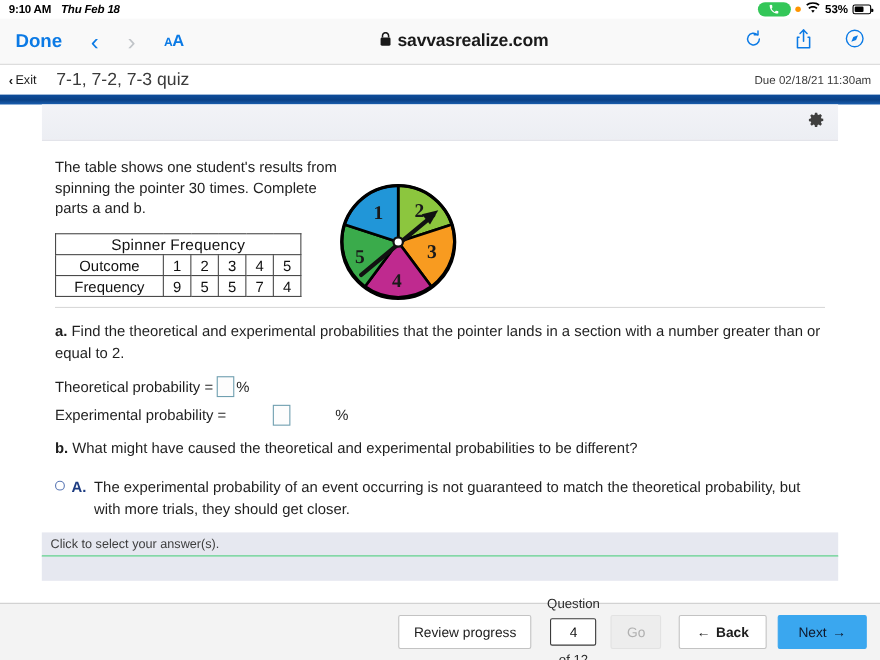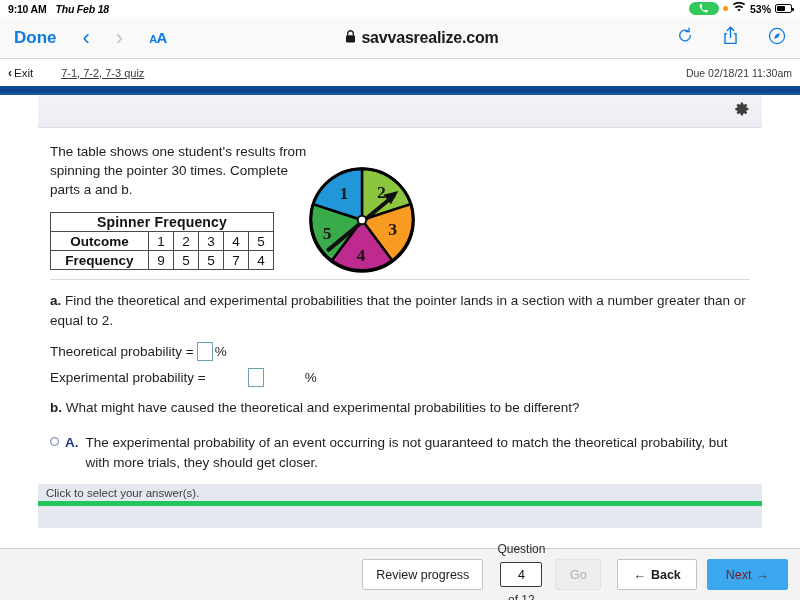--- a/index.html
+++ b/index.html
@@ -59,21 +59,21 @@
   .bb-icon { color: #0b7ae5; display:block; }
   .bb-left { display: flex; align-items: center; gap: 26px; }
 
   
   .exitbar {
     position: absolute; top: 59px; left: 0; width: 800px; height: 27px;
     background: #ffffff; display: flex; align-items: center; padding: 0 8px;
   }
   .exit-link { display: flex; align-items: center; gap: 2px; font-size: 11.5px; color: #1c1c1c; }
   .exit-chev { font-size: 12px; font-weight: bold; }
-  .quiz-title { margin-left: 28px; font-size: 11px; color: #3a3a3a; text-decoration: underline; }
+  .quiz-title { margin-left: 18px; font-size: 16px; color: #3a3a3a; }
   .due-text { margin-left: auto; font-size: 10.5px; color: #3a3a3a; }
 
   .bluebar {
     position: absolute; top: 86px; left: 0; width: 800px; height: 9px;
     background: linear-gradient(180deg,#0e4d9c 0%, #0a4186 55%, #1a5fb0 100%);
   }
 
   
   .panel {
     position: absolute; top: 95px; left: 38px; width: 724px; height: 385px;
@@ -97,21 +97,21 @@
   
   .spinner-wrap { position: absolute; left: 268px; top: 36px; }
 
   
   .freq-table {
     margin-top: 13px; border-collapse: collapse; border: 1.4px solid #4a4a4a;
     background: #fff;
   }
   .freq-table td, .freq-table th {
     border: 1.2px solid #4a4a4a; text-align: center;
-    font-size: 13.5px; color: #111; font-weight: bold;
+    font-size: 13.5px; color: #111; font-weight: normal;
     height: 19px; padding: 0 3px;
   }
   .freq-table .title-cell { font-size: 14px; letter-spacing: 0.2px; }
   .freq-table .label-cell { width: 98px; text-align: center; }
   .freq-table .num-cell { width: 25px; font-weight: normal; font-size: 13.5px; }
 
   .divider { margin: 9px 0 0 0; border-top: 1px solid #d9d9d9; width: 700px; }
 
   .part { margin-top: 11px; font-size: 13.5px; color: #1f1f1f; line-height: 1.45; width: 700px;}
   .part b { font-weight: bold; }
@@ -129,21 +129,21 @@
   .radio {
     width: 9px; height: 9px; border: 1.3px solid #5b78b5; border-radius: 50%;
     margin-top: 4px; margin-right: 6px; flex: 0 0 auto; background:#fff;
   }
   .optletter { font-weight: bold; color: #1d3c82; margin-right: 7px; }
   .opttext { max-width: 655px; }
 
   
   .selectbar {
     position: absolute; left: 38px; width: 724px; height: 22px;
-    background: #e6e8f0; border-bottom: 5px solid #22c55e;
+    background: #e6e8f0; border-bottom: 1px solid #22c55e;
     display: flex; align-items: center; padding-left: 8px;
     font-size: 11.5px; color: #3d3d3d;
   }
   .selectbar.one { top: 484px; }
   .selectbar.two { top: 506px; border-bottom: none; }
 
   
   .footer {
     position: absolute; left: 0; top: 548px; width: 800px; height: 52px;
     background: #f3f3f3; border-top: 1px solid #cfcfcf;
@@ -162,21 +162,21 @@
     display: flex; align-items: center; justify-content: center;
     font-size: 12.5px; color: #111; border-radius: 2px;
   }
   .go-btn {
     height: 31px; width: 46px; display: flex; align-items: center; justify-content: center;
     background: #ededed; color: #b0b0b0; font-size: 12.5px;
     border: 1px solid #e2e2e2; border-radius: 2px; margin-left: 10px;
   }
   .back-btn { margin-left: 16px; border-radius: 2px; gap: 5px; font-weight: 600; padding: 0 15px; }
   .next-btn {
-    margin-left: 10px; height: 31px; background: #3aa7ef; color: #7f1d1d;
+    margin-left: 10px; height: 31px; background: #3aa7ef; color: #0f172a;
     border: 1px solid #3aa7ef; border-radius: 2px; display: flex;
     align-items: center; justify-content: center; padding: 0 18px;
     font-size: 12.5px; gap: 5px;
   }
 </style>
 </head>
 <body>
 
 <div id="app">
 

